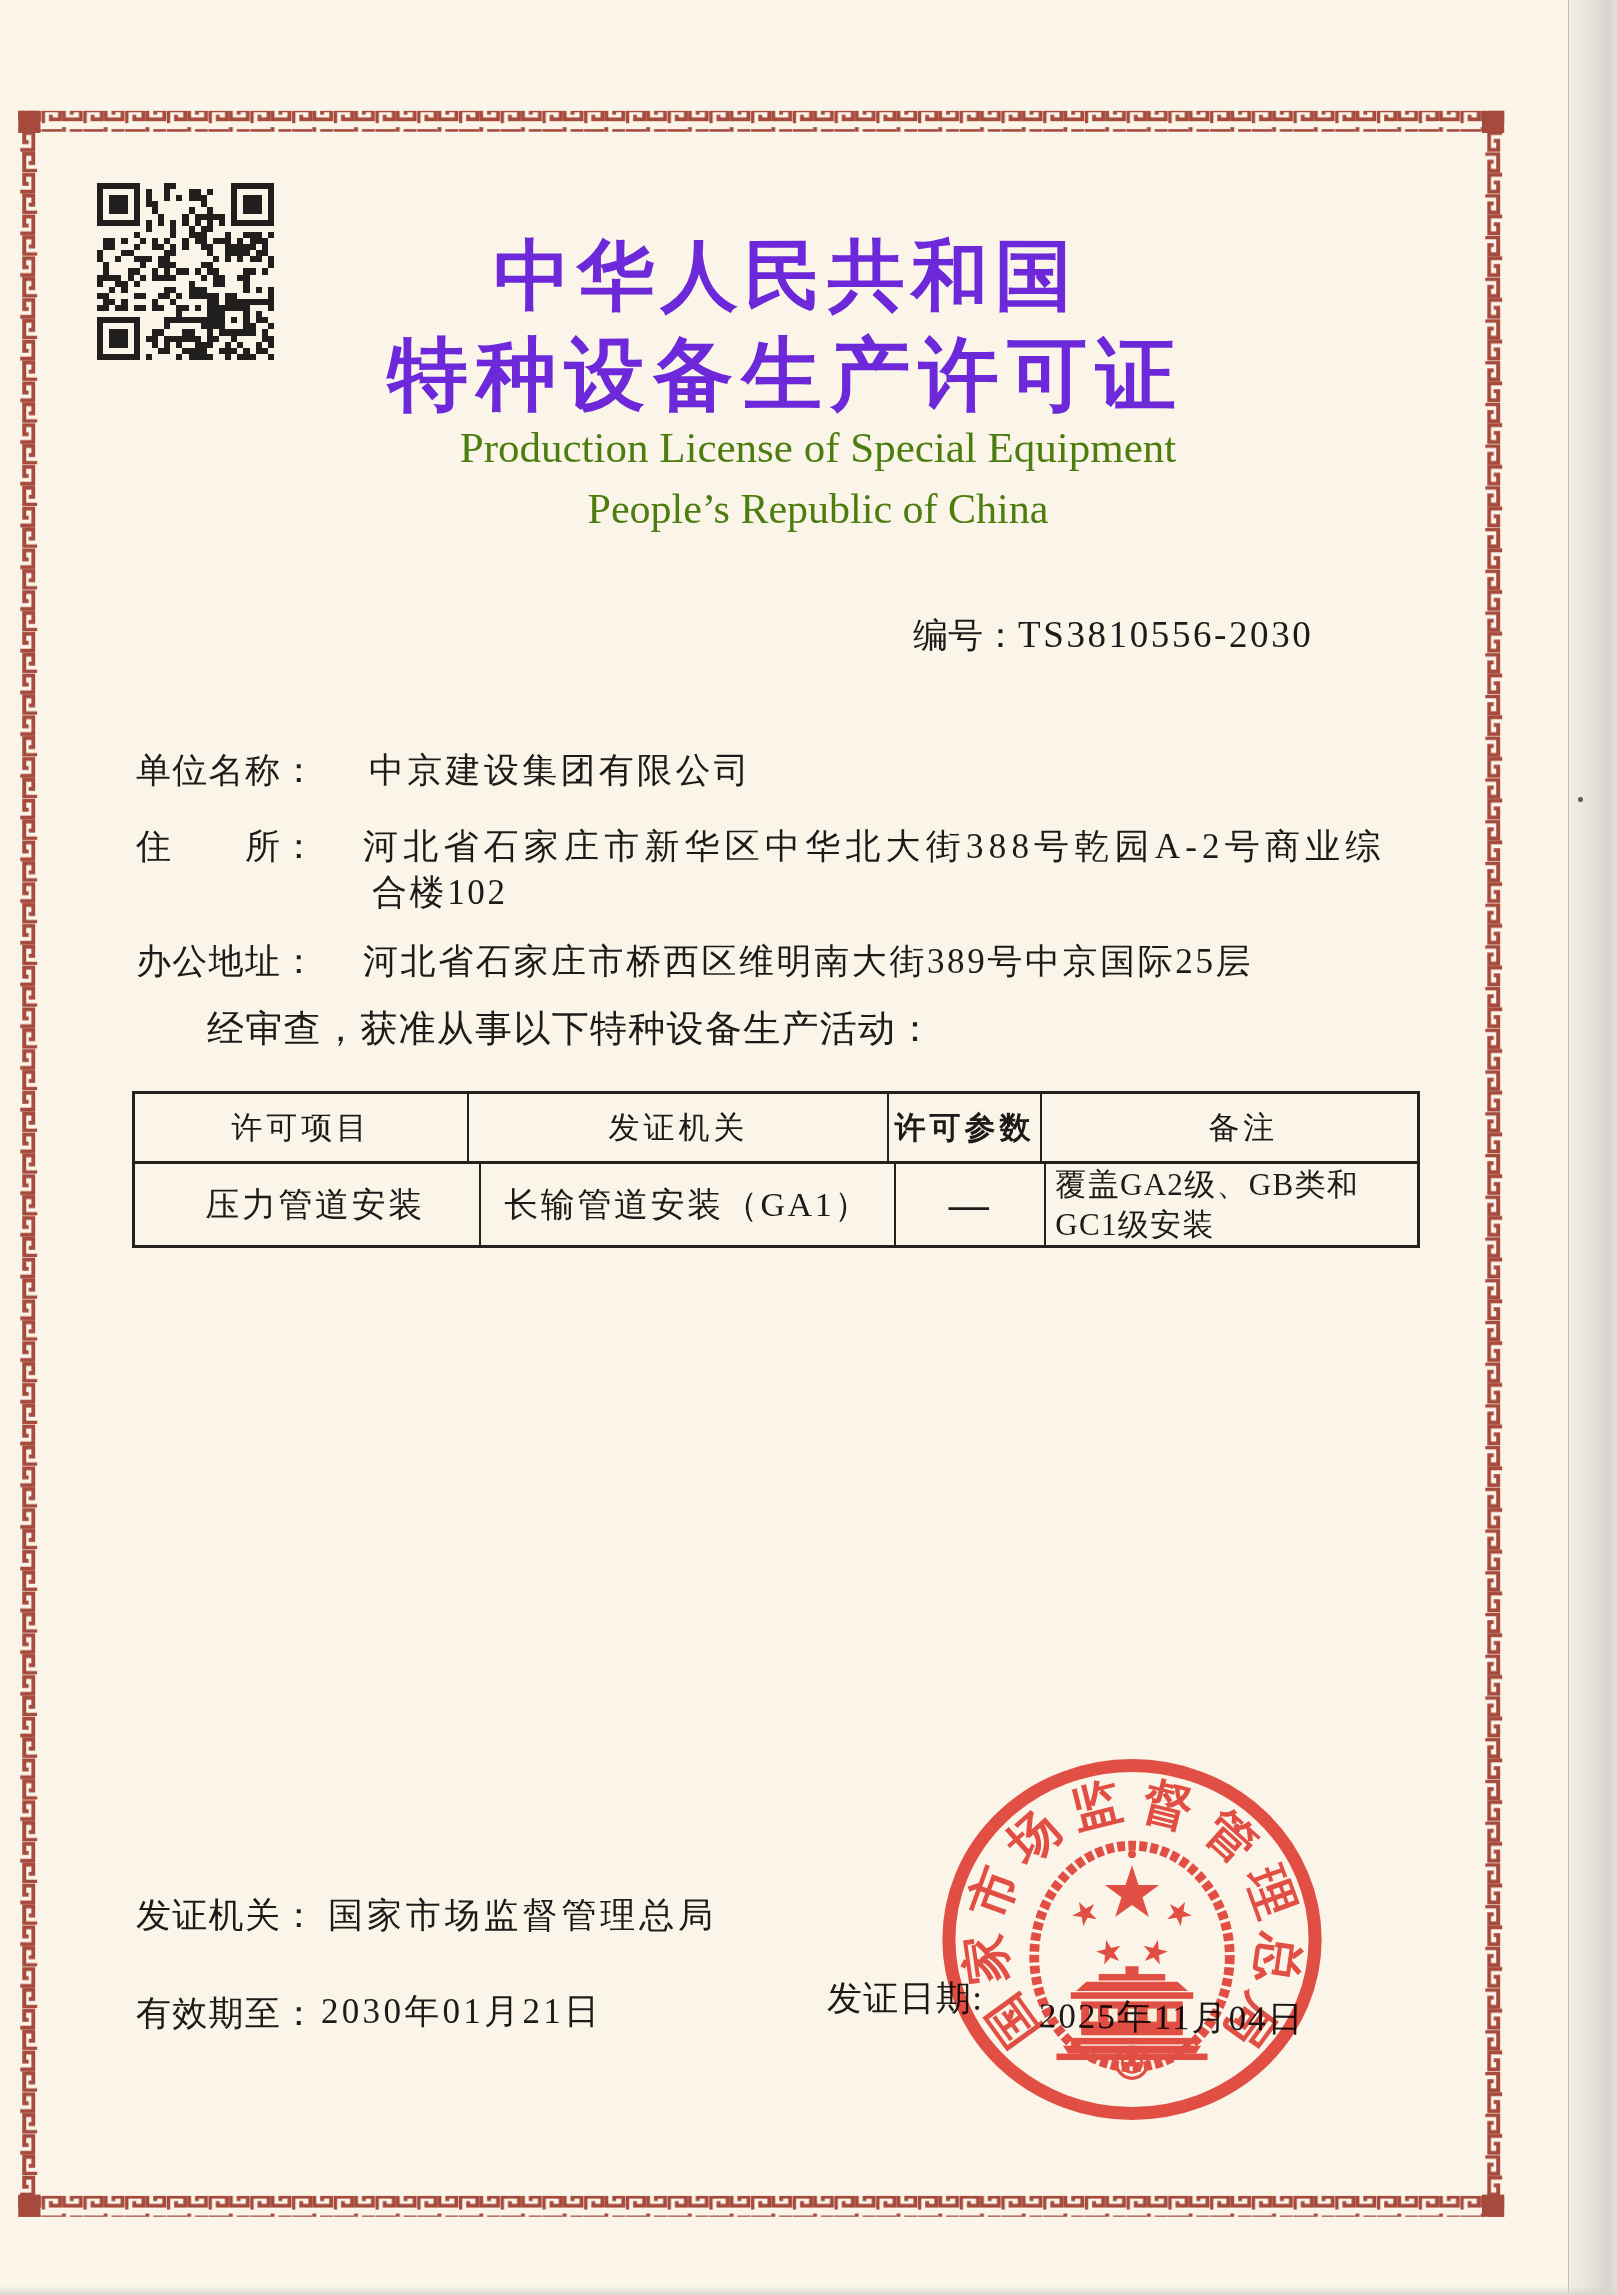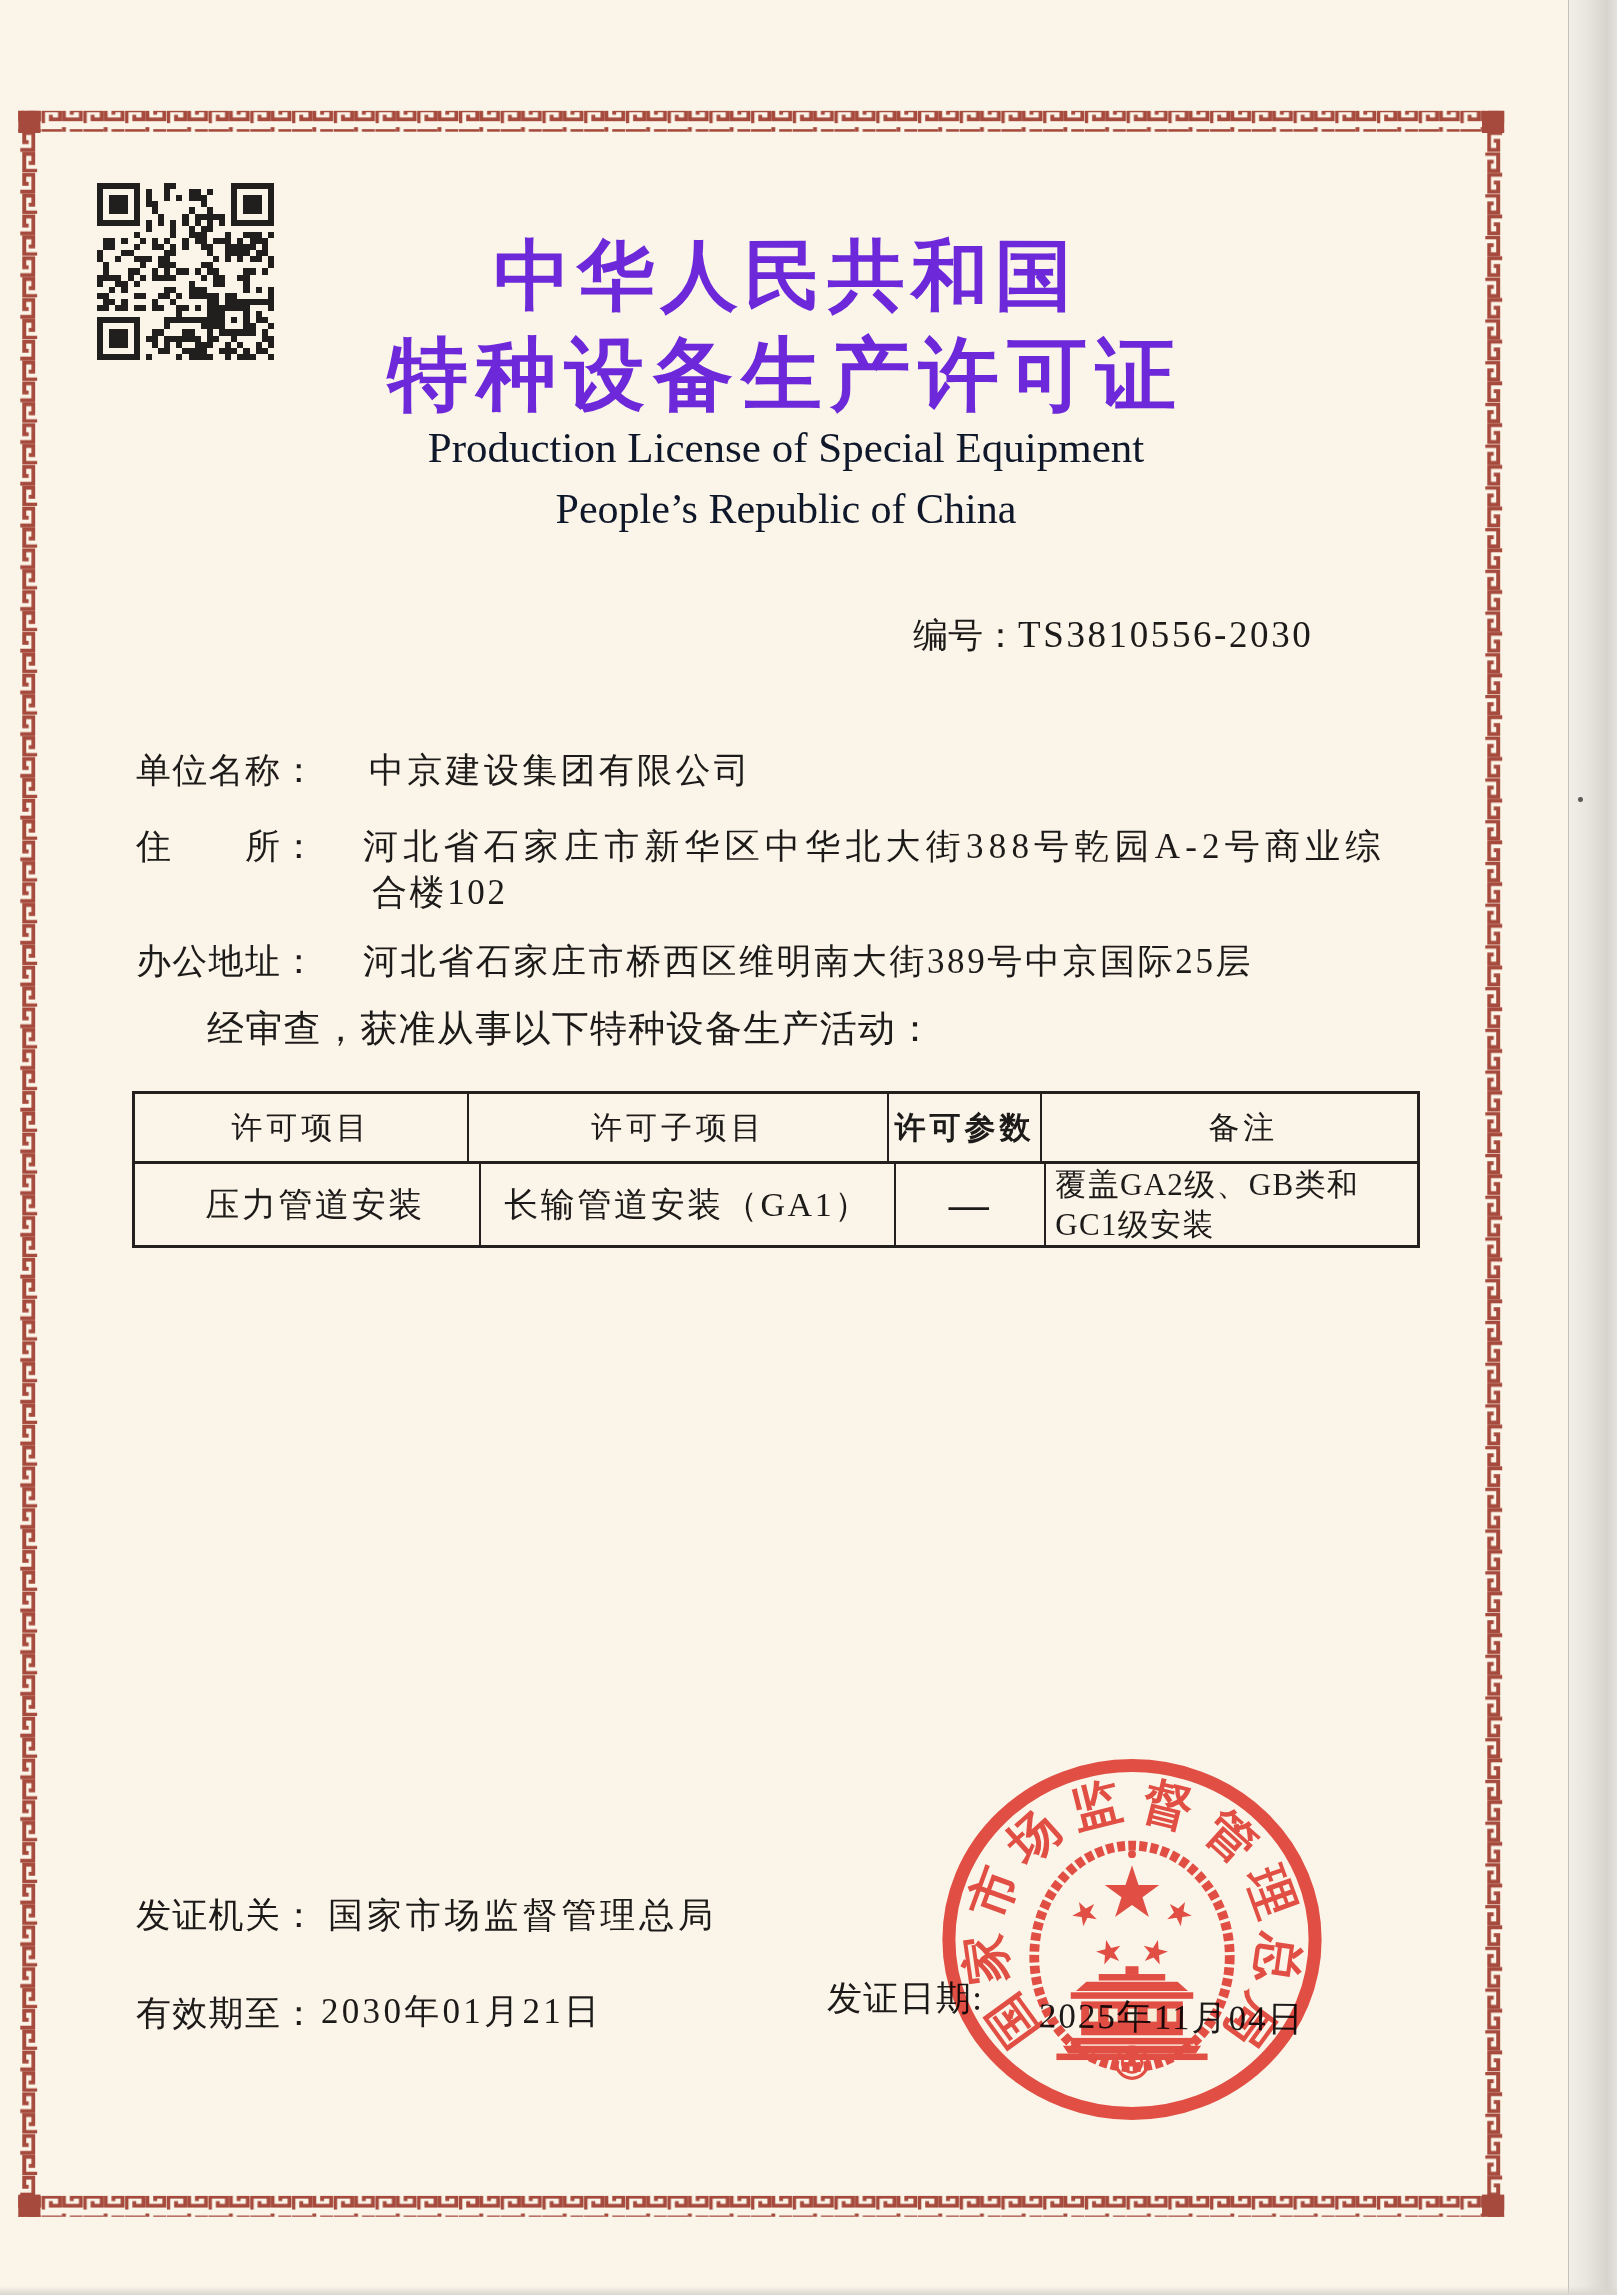--- a/index.html
+++ b/index.html
@@ -11,21 +11,21 @@
   }
   .abs{position:absolute;}
   .centerband{left:0;width:1572px;text-align:center;}
   #borderframe{left:0;top:0;z-index:1;}
   #qr{left:97px;top:183px;width:177px;height:177px;z-index:2;}
   .cn-title{
     color:#6d28d9;font-weight:700;white-space:nowrap;
   }
   #title-cn1{top:233px;font-size:77px;letter-spacing:6.5px;line-height:86px;}
   #title-cn2{top:331px;font-size:80px;letter-spacing:8.5px;line-height:89px;}
-  .en-title{color:#0f172a;white-space:nowrap;font-weight:400;}
+  .en-title{color:#4d7c0f;white-space:nowrap;font-weight:400;margin-left:32px;}
   #title-en1{top:420px;font-size:43px;line-height:55px;}
   #title-en2{top:483px;font-size:42px;line-height:53px;}
   .row-label{font-size:35px;letter-spacing:1.3px;white-space:pre;}
   .row-value{font-size:35px;letter-spacing:3.3px;white-space:pre;}
   #license-no{top:612px;left:913px;font-size:35px;white-space:nowrap;z-index:3;}
   #license-no .val{font-size:37px;letter-spacing:2.6px;}
   #company-label{left:136px;top:747px;}
   #company-value{left:369px;top:747px;}
   #residence-label{left:136px;top:823px;}
   #residence-value1{left:363px;top:823px;letter-spacing:5.2px;}
@@ -510,21 +510,21 @@
 <div id="residence-value2" class="abs row-value textlayer">合楼102</div>
 
 <div id="office-label" class="abs row-label textlayer">办公地址：</div>
 <div id="office-value" class="abs row-value textlayer">河北省石家庄市桥西区维明南大街389号中京国际25层</div>
 
 <div id="approval" class="abs textlayer">经审查，获准从事以下特种设备生产活动：</div>
 
 <div id="license-table" class="abs">
   <div class="trow head">
     <div class="tcell c1 th">许可项目</div>
-    <div class="tcell c2 th">许可子项目</div>
+    <div class="tcell c2 th">发证机关</div>
     <div class="tcell c3 th">许可参数</div>
     <div class="tcell c4 th">备注</div>
   </div>
   <div class="trow body">
     <div class="tcell c1 td">压力管道安装</div>
     <div class="tcell c2 td">长输管道安装（GA1）</div>
     <div class="tcell c3 td td-dash">—</div>
     <div class="tcell c4 td">
       <span class="remark-line">覆盖GA2级、GB类和</span>
       <span class="remark-line">GC1级安装</span>

